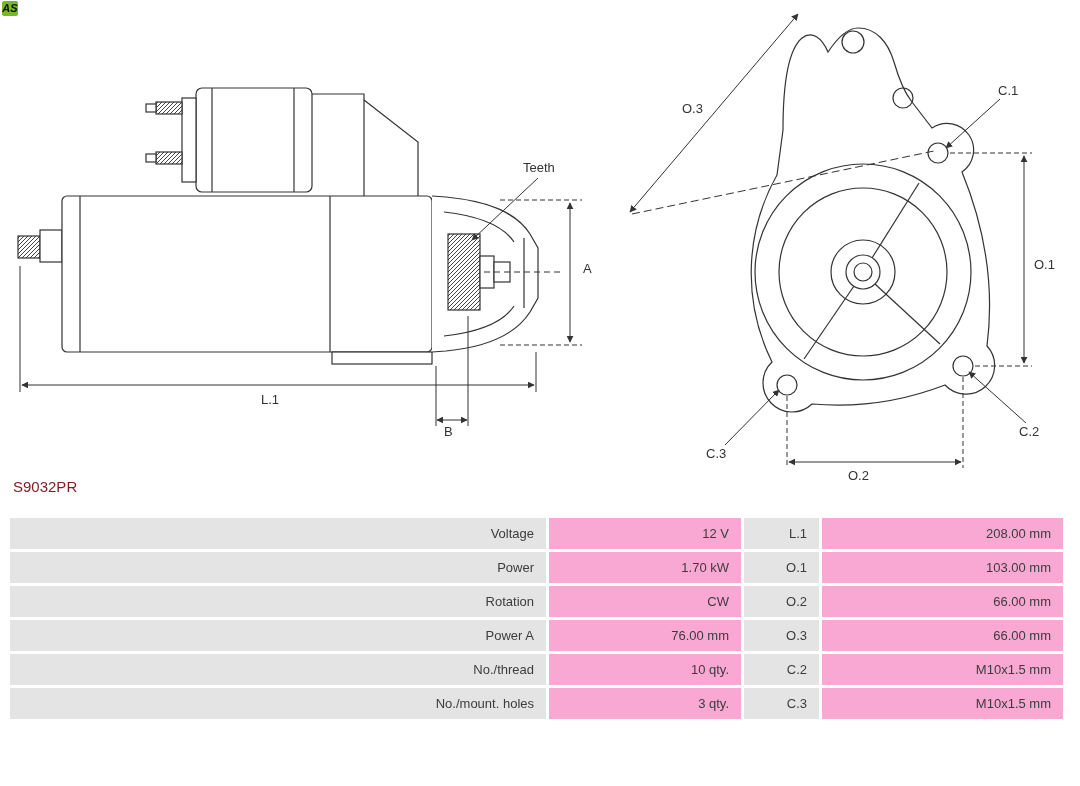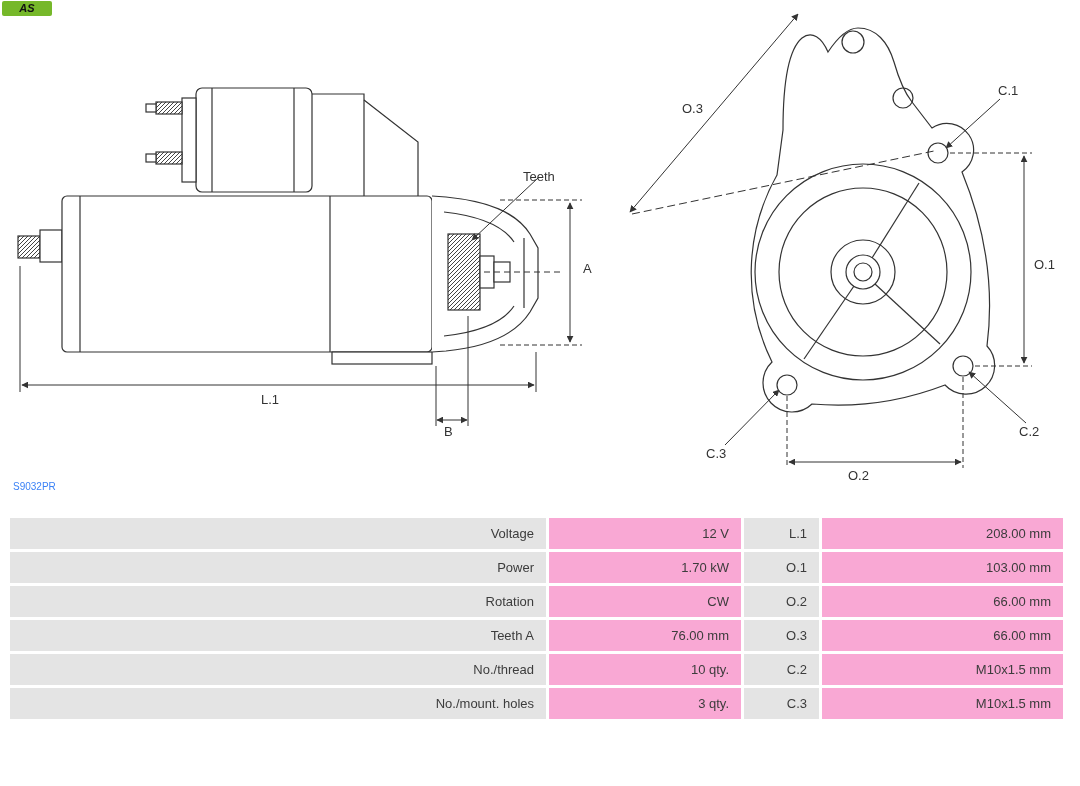--- a/index.html
+++ b/index.html
@@ -7,37 +7,37 @@
   html,body { background:#fff; }
   body {
     width:1080px; height:786px;
     font-family:"Liberation Sans", sans-serif;
     color:#333;
   }
   .page { position:relative; width:1080px; height:786px; background:#fff; overflow:hidden; }
 
   .logo {
     position:absolute; left:2px; top:1px;
-    width:50px; height:15px;
+    width:16px; height:15px;
     background:#76b82a; border-radius:2px;
     color:#111; font-weight:bold; font-style:italic;
     font-size:11px; line-height:15px; text-align:center;
   }
 
   .drawing { position:absolute; left:0; top:0; width:1080px; height:510px; }
   .drawing svg { position:absolute; left:0; top:0; }
 
   .dim-label {
     position:absolute; font-size:13px; color:#333; line-height:15px;
     white-space:nowrap;
   }
 
   .part-number {
     position:absolute; left:13px; top:478px;
-    font-size:10px; line-height:17px; color:#3b82f6;
+    font-size:15px; line-height:17px; color:#7f1d1d;
   }
 
   table.spec-table {
     position:absolute; left:7px; top:515px;
     width:1059px;
     border-collapse:separate; border-spacing:3px;
     table-layout:fixed;
     font-size:13px; color:#3c3c3c;
   }
   table.spec-table td {
@@ -151,21 +151,21 @@
         <line x1="1026" y1="423" x2="969" y2="372" marker-end="url(#ah)"></line>
 
         <line x1="725" y1="445" x2="779" y2="390" marker-end="url(#ah)"></line>
 
         <line x1="787" y1="396" x2="787" y2="468" stroke-dasharray="5,3"></line>
         <line x1="963" y1="377" x2="963" y2="468" stroke-dasharray="5,3"></line>
         <line x1="789" y1="462" x2="961" y2="462" marker-start="url(#ah)" marker-end="url(#ah)"></line>
       </g>
     </svg>
 
-    <span class="dim-label" style="left:523px; top:169px;text-align:center;">Teeth</span>
+    <span class="dim-label" style="left:523px; top:160px;text-align:center;">Teeth</span>
     <span class="dim-label" style="left:583px; top:261px;">A</span>
     <span class="dim-label" style="left:261px; top:392px;">L.1</span>
     <span class="dim-label" style="left:444px; top:424px;">B</span>
     <span class="dim-label" style="left:682px; top:101px;">O.3</span>
     <span class="dim-label" style="left:998px; top:83px;">C.1</span>
     <span class="dim-label" style="left:1034px; top:257px;">O.1</span>
     <span class="dim-label" style="left:1019px; top:424px;">C.2</span>
     <span class="dim-label" style="left:706px; top:446px;">C.3</span>
     <span class="dim-label" style="left:848px; top:468px;">O.2</span>
   </div>
@@ -192,21 +192,21 @@
         <td class="lbl">O.1</td>
         <td class="val">103.00 mm</td>
       </tr>
       <tr>
         <td class="lbl">Rotation</td>
         <td class="val">CW</td>
         <td class="lbl">O.2</td>
         <td class="val">66.00 mm</td>
       </tr>
       <tr>
-        <td class="lbl">Teeth A</td>
+        <td class="lbl">Power A</td>
         <td class="val">76.00 mm</td>
         <td class="lbl">O.3</td>
         <td class="val">66.00 mm</td>
       </tr>
       <tr>
         <td class="lbl">No./thread</td>
         <td class="val">10 qty.</td>
         <td class="lbl">C.2</td>
         <td class="val">M10x1.5 mm</td>
       </tr>

